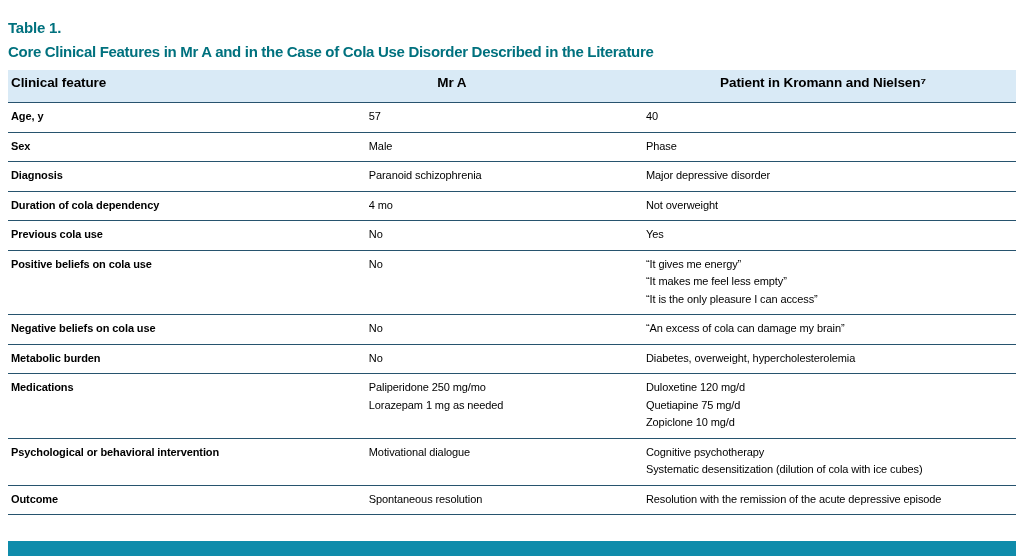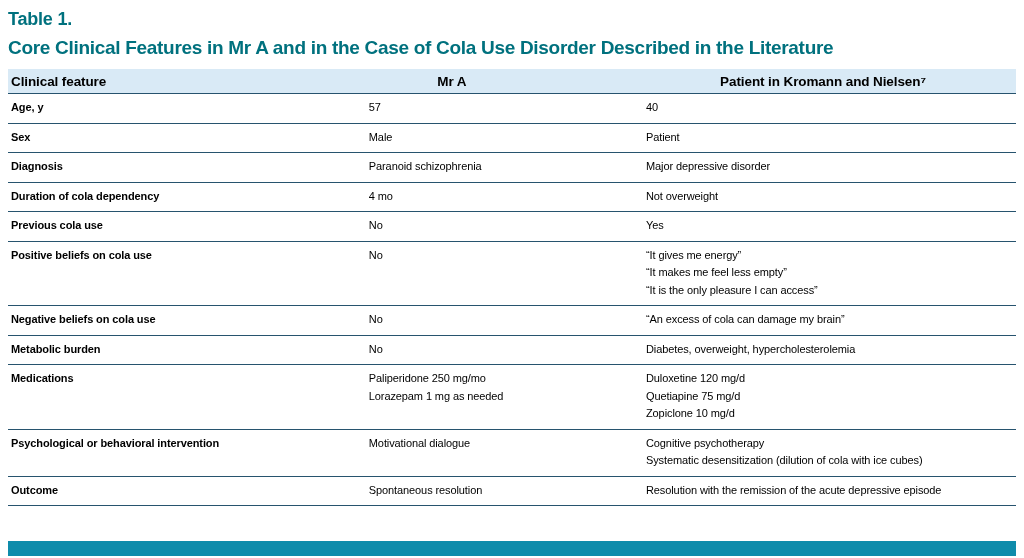--- a/index.html
+++ b/index.html
@@ -7,41 +7,42 @@
   body {
     width: 1024px; height: 558px;
     background: #ffffff;
     color: #000;
     font-family: "Liberation Sans", "DejaVu Sans", sans-serif;
     overflow: hidden;
   }
   .page { position: relative; width: 1024px; height: 558px; padding: 9px 8px 0 8px; }
 
   .table-label {
-    font-size: 18px; font-weight: bold;
+    font-size: 15px; font-weight: bold;
     color: var(--accent, #00717e);
     letter-spacing: -0.2px;
+    margin-top: 10px;
   }
   .table-title {
-    font-size: 19px; font-weight: bold;
+    font-size: 15px; font-weight: bold;
     color: var(--accent, #00717e);
     margin: 7px 0 10px 0;
     letter-spacing: -0.3px;
   }
 
   table.clinical { width: 100%; border-collapse: collapse; table-layout: fixed; }
   .clinical col.c1 { width: 35%; }
   .clinical col.c2 { width: 27.5%; }
   .clinical col.c3 { width: 37.5%; }
 
   .clinical th {
     background: var(--header-bg, #d9eaf6);
     font-size: 13.5px; font-weight: bold;
     text-align: left;
-    padding: 5px 8px 4px 3px;
+    padding: 5px 8px 12px 3px;
     border-bottom: 1.5px solid var(--rule, #27536e);
     letter-spacing: -0.1px;
   }
   .clinical th.center { text-align: center; padding-left: 0; }
   .clinical th.mra-head { padding-right: 95px; }
 
   .clinical td {
     vertical-align: top;
     font-size: 11px;
     line-height: 17.5px;
@@ -95,21 +96,21 @@
           </td>
         </tr>
         <tr>
           <td class="feature">
             <div class="cell-line">Sex</div>
           </td>
           <td>
             <div class="cell-line">Male</div>
           </td>
           <td>
-            <div class="cell-line">Patient</div>
+            <div class="cell-line">Phase</div>
           </td>
         </tr>
         <tr>
           <td class="feature">
             <div class="cell-line">Diagnosis</div>
           </td>
           <td>
             <div class="cell-line">Paranoid schizophrenia</div>
           </td>
           <td>

